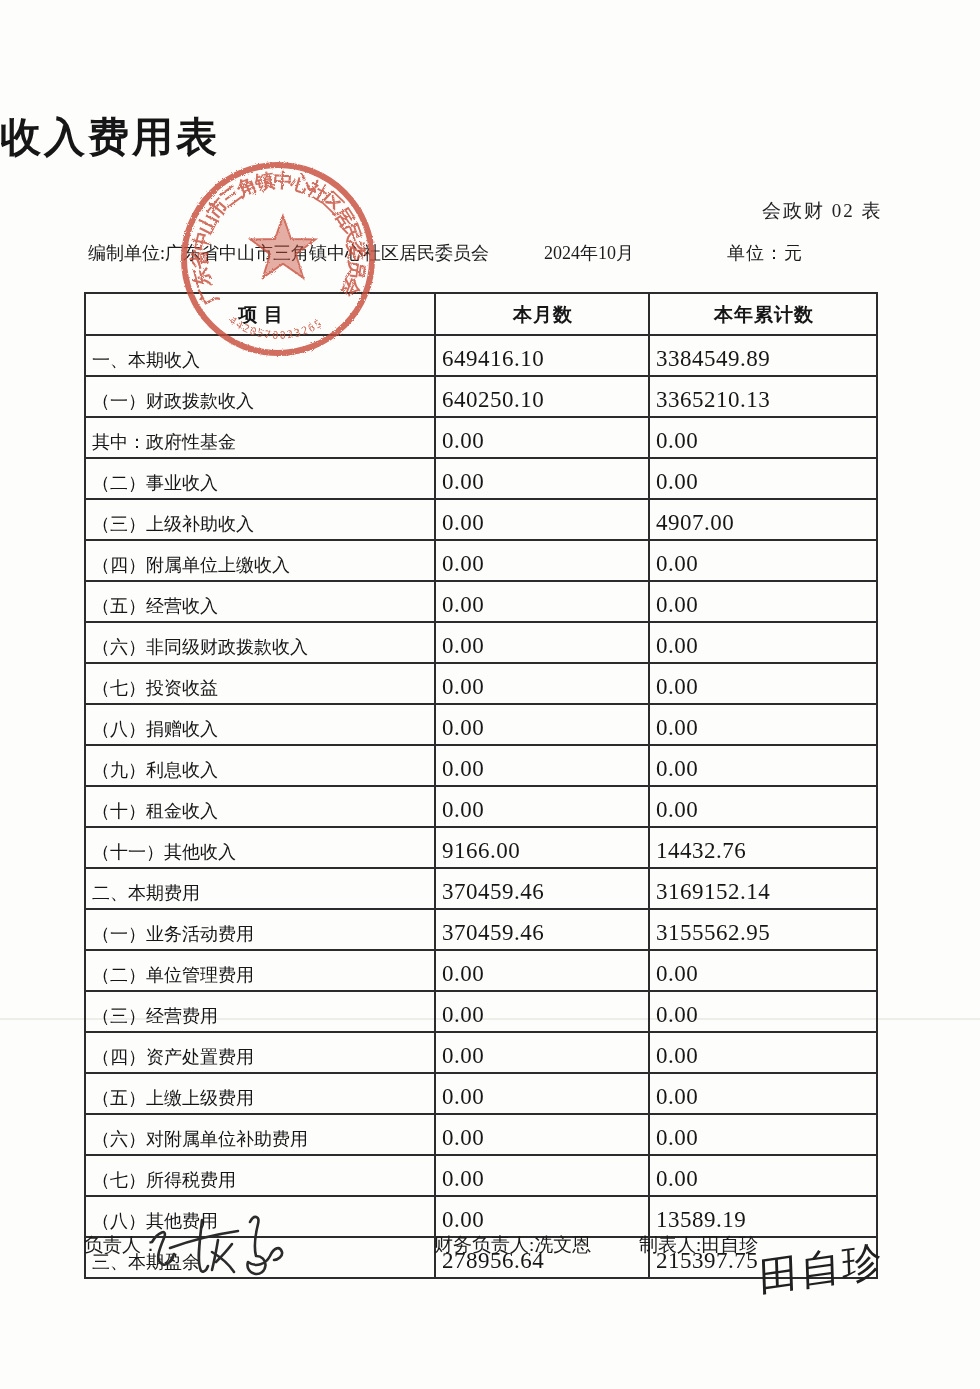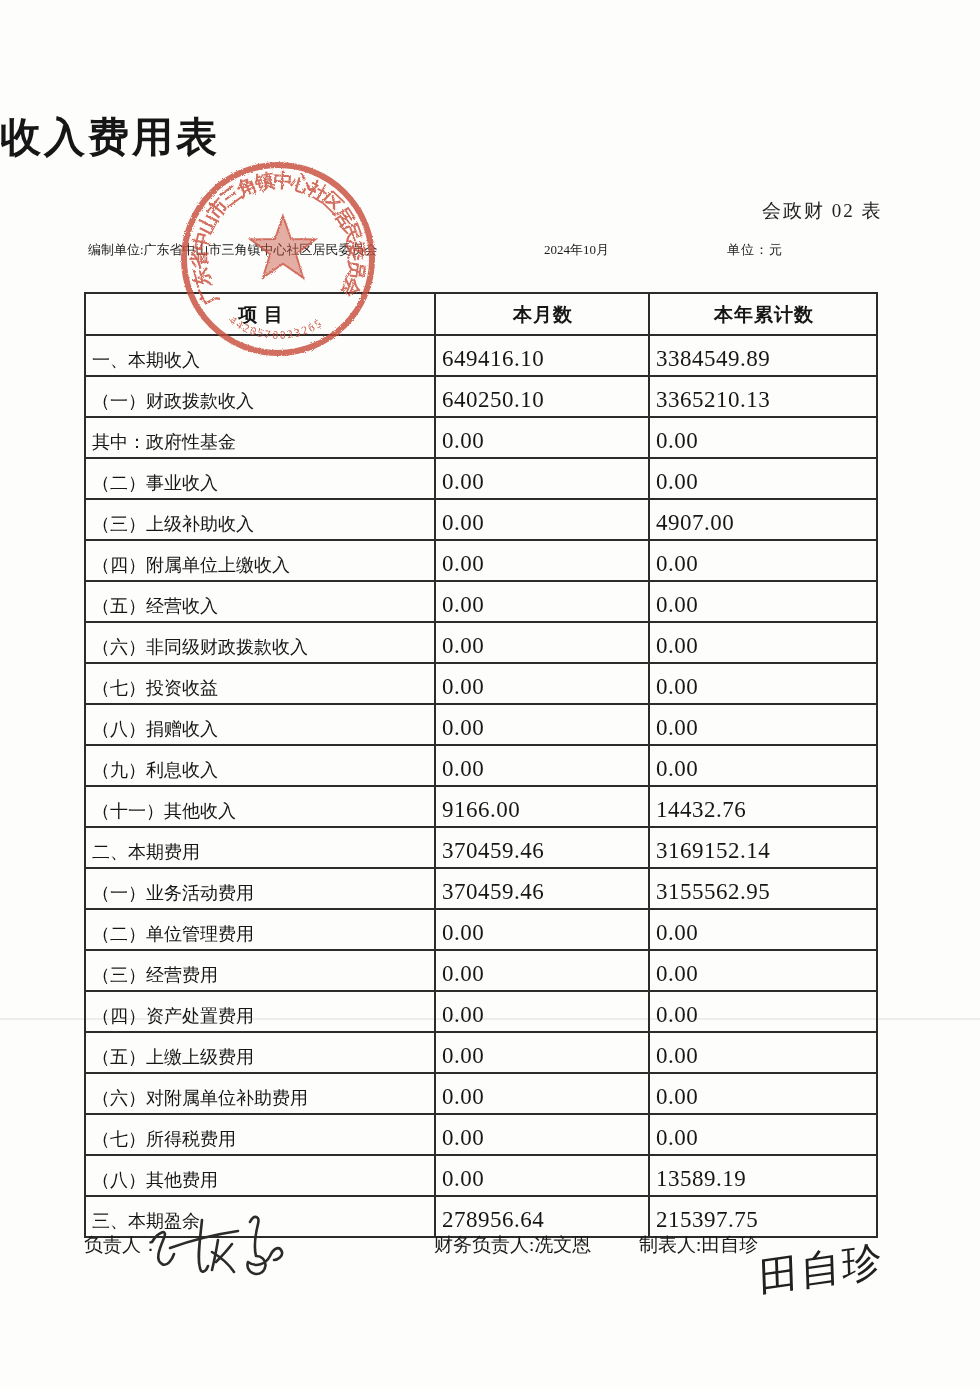--- a/index.html
+++ b/index.html
@@ -11,21 +11,21 @@
   }
   .doc-title{
     position:absolute;top:110px;left:0;width:980px;text-align:left;
     font-family:"Liberation Sans","DejaVu Sans",sans-serif;
     font-size:41px;font-weight:700;letter-spacing:3px;color:#161616;
   }
   .form-code{
     position:absolute;top:198px;left:762px;
     font-size:19px;letter-spacing:2px;color:#222;
   }
-  .info-row{position:absolute;top:241px;left:0;width:980px;height:26px;font-size:13px;color:#1c1c1c;}
+  .info-row{position:absolute;top:241px;left:0;width:980px;height:26px;font-size:18px;color:#1c1c1c;}
   .info-prepared{position:absolute;left:88px;top:0;}
   .info-period{position:absolute;left:544px;top:0;}
   .info-unit{position:absolute;left:727px;top:0;letter-spacing:1px;}
   table.report{
     position:absolute;left:84px;top:292px;
     border-collapse:collapse;table-layout:fixed;
     font-size:18px;color:#161616;
   }
   table.report col.c-item{width:350px;}
   table.report col.c-month{width:214px;}
@@ -132,20 +132,25 @@
           <td class="num">0.00</td>
           <td class="num">0.00</td>
         </tr>
         <tr>
           <td class="lbl">（八）捐赠收入</td>
           <td class="num">0.00</td>
           <td class="num">0.00</td>
         </tr>
         <tr>
           <td class="lbl">（九）利息收入</td>
+          <td class="num">0.00</td>
+          <td class="num">0.00</td>
+        </tr>
+        <tr>
+          <td class="lbl">（十）租金收入</td>
           <td class="num">0.00</td>
           <td class="num">0.00</td>
         </tr>
         <tr>
           <td class="lbl">（十一）其他收入</td>
           <td class="num">9166.00</td>
           <td class="num">14432.76</td>
         </tr>
         <tr>
           <td class="lbl">二、本期费用</td>

